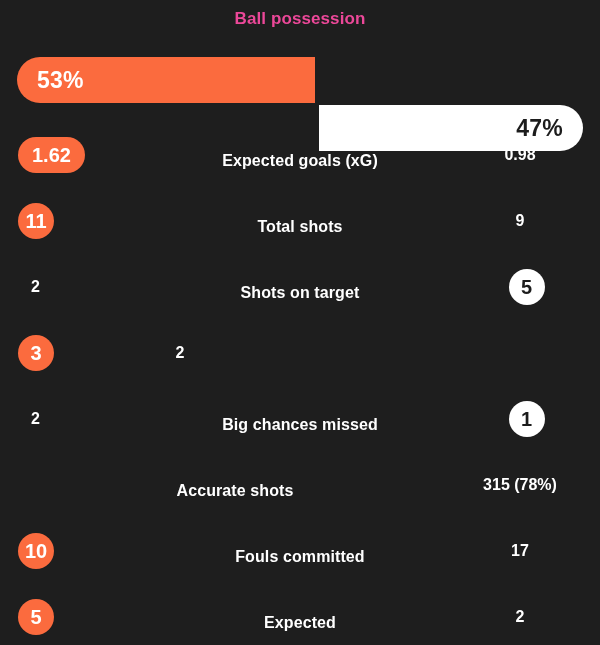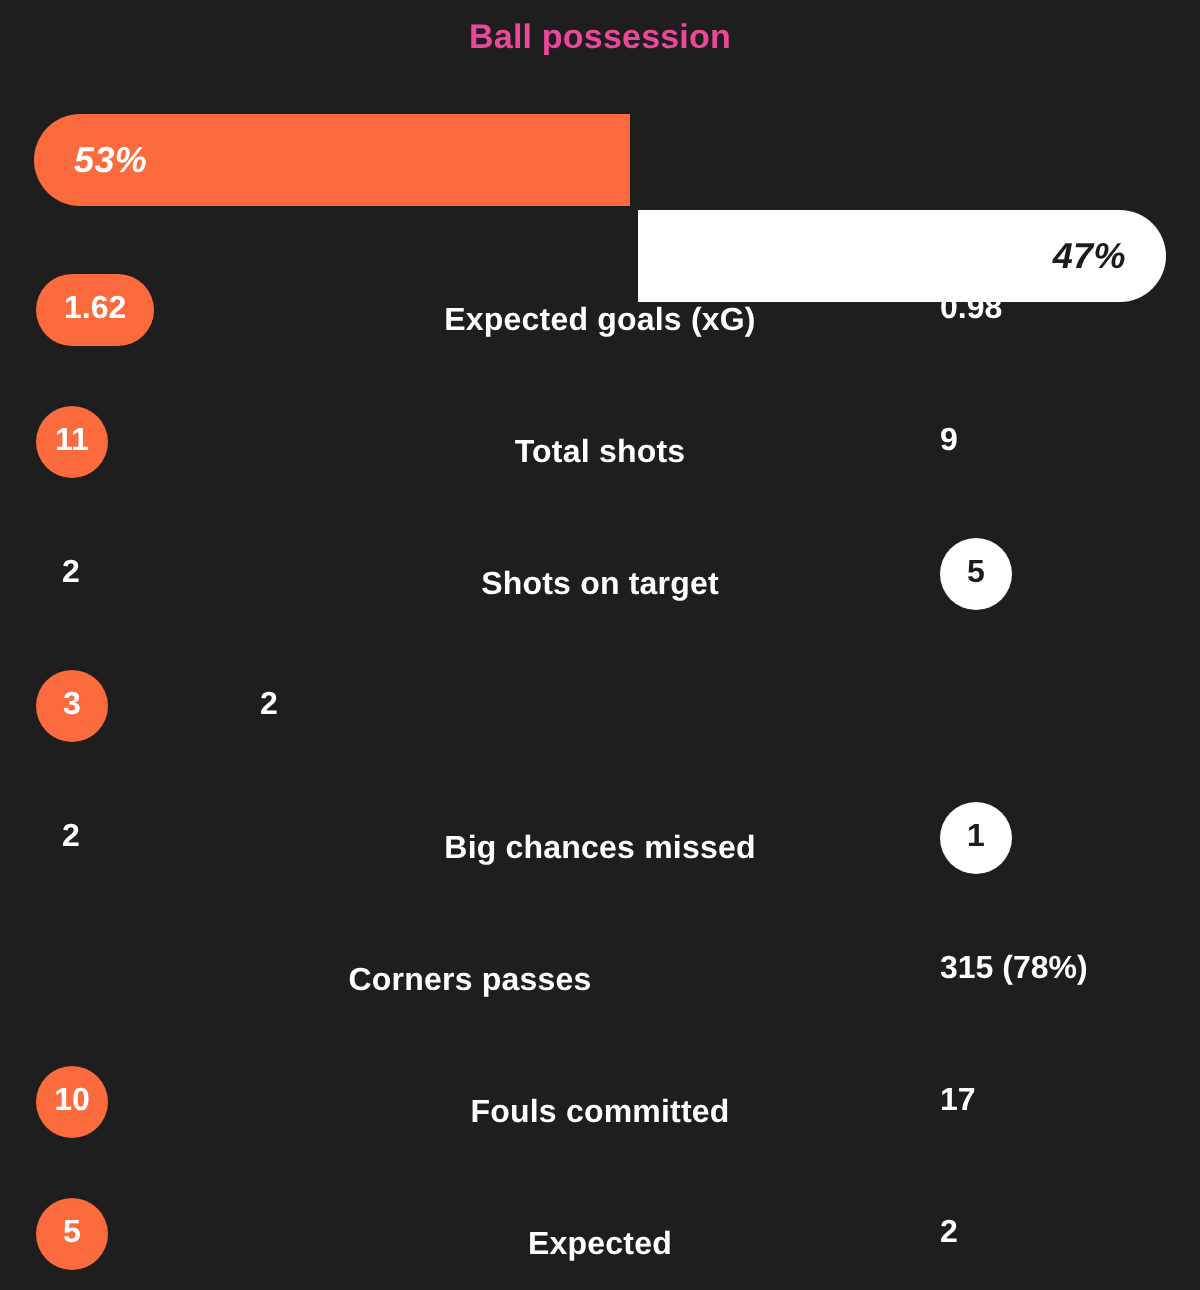--- a/index.html
+++ b/index.html
@@ -68,24 +68,23 @@
   }
   .poss-away {
     background: #ffffff;
     border-top-right-radius: 23px;
     border-bottom-right-radius: 23px;
     justify-content: flex-end;
     padding-right: 20px;
     color: #1c1c1c;
   }
   .poss-label {
-    font-size: 18px;
+    font-size: 23px;
     font-weight: 700;
     letter-spacing: 0.2px;
-    font-style: italic;
   }
 
   
   .rows {
     position: absolute;
     top: 122px;
     left: 0;
     width: 600px;
   }
   .stat-row {
@@ -108,21 +107,21 @@
     display: flex;
     align-items: center;
     flex: 0 0 130px;
   }
   .side-home {
     justify-content: flex-start;
     padding-left: 18px;
     box-sizing: border-box;
   }
   .side-away {
-    justify-content: flex-start;
+    justify-content: center;
     padding-right: 17px;
     box-sizing: border-box;
   }
 
   .stat-name {
     flex: 1 1 auto;
     text-align: center;
     color: #ffffff;
     font-size: 16px;
     font-weight: 700;
@@ -148,21 +147,21 @@
   
   .badge {
     display: inline-flex;
     align-items: center;
     justify-content: center;
     min-width: 36px;
     height: 36px;
     padding: 0 14px;
     border-radius: 18px;
     box-sizing: border-box;
-    font-size: 16px;
+    font-size: 20px;
     font-weight: 700;
     white-space: nowrap;
     line-height: 1;
   }
   .badge.home {
     background: #fb6b3e;
     color: #ffffff;
   }
   .badge.away {
     background: #ffffff;
@@ -239,21 +238,21 @@
             <span class="value plain-home">2</span>
           </div>
           <div class="stat-name">Big chances missed</div>
           <div class="side side-away">
             <span class="badge away compact">1</span>
           </div>
         </div>
       </div>
       <div class="stat-row">
         <div class="row-inner">
-          <div class="stat-name">Corners passes</div>
+          <div class="stat-name">Accurate shots</div>
           <div class="side side-away">
             <span class="value plain-away">315 (78%)</span>
           </div>
         </div>
       </div>
       <div class="stat-row">
         <div class="row-inner">
           <div class="side side-home">
             <span class="badge home compact">10</span>
           </div>

